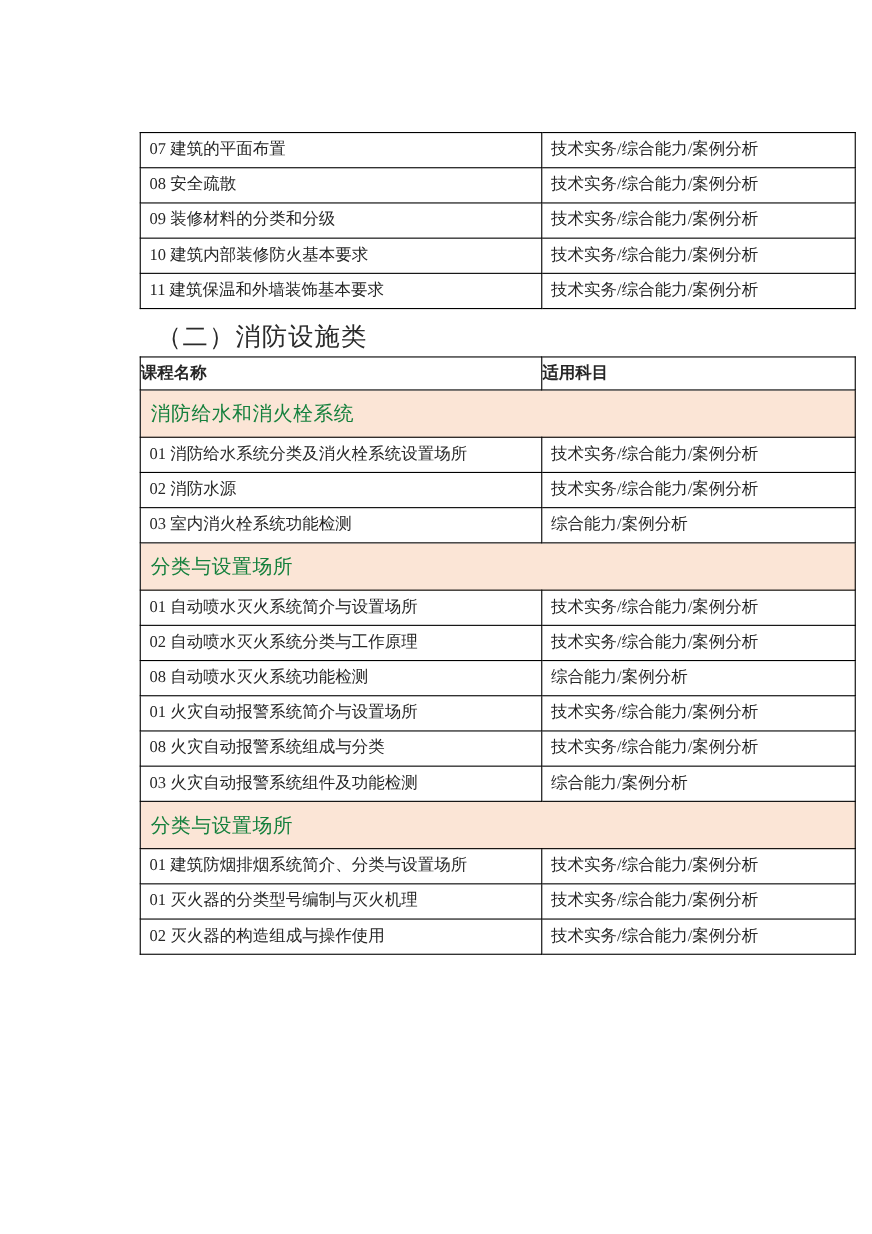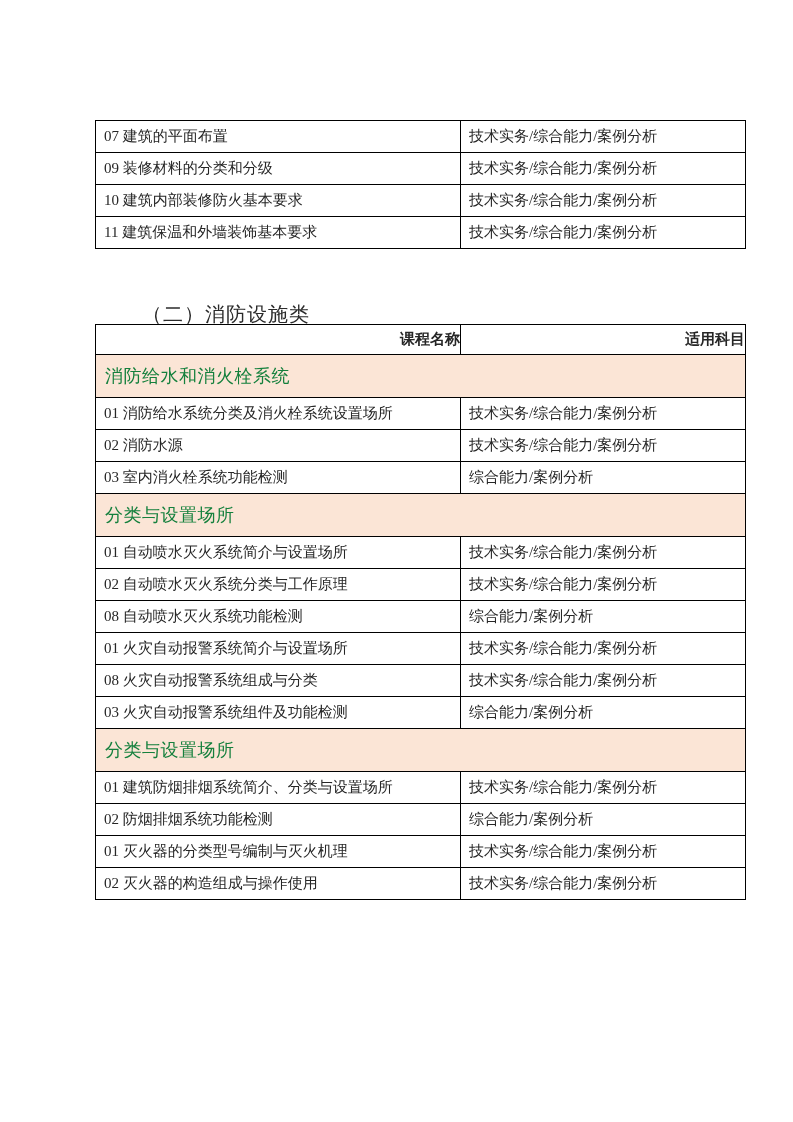--- a/index.html
+++ b/index.html
@@ -6,71 +6,75 @@
   html, body { background: #ffffff; }
   .page {
     position: relative;
     width: 793px;
     height: 1122px;
     background: #ffffff;
     font-family: "Liberation Serif", "DejaVu Serif", serif;
     color: #262626;
     overflow: hidden;
   }
-  table { border-collapse: collapse; table-layout: fixed; }
+  table { border-collapse: collapse; table-layout: fixed; margin-left: 32px; }
   .tbl { position: absolute; left: 95px; width: 606px; }
   .tbl-top { top: 120px; }
   .tbl-main { top: 324px; }
   td, th { border: 1px solid #000000; }
   .cell {
     font-size: 15px;
     padding: 0 8px;
     height: 32px;
     vertical-align: middle;
     line-height: 1.15;
     white-space: nowrap;
     overflow: hidden;
   }
   .course-cell { width: 365px; }
   .subject-cell { width: 285px; }
   .tbl-main thead th {
     height: 30px;
     font-size: 15px;
     font-weight: bold;
-    text-align: right;
+    text-align: left;
     vertical-align: middle;
     background: #ffffff;
   }
   .section-cell {
     background: var(--section-bg, #fbe5d6);
     height: 43px;
     font-size: 18px;
     padding: 0 9px;
     vertical-align: middle;
     color: #15803d;
     letter-spacing: 0.5px;
   }
   .doc-heading {
     position: absolute;
     left: 142px;
-    top: 301px;
-    font-size: 20px;
+    top: 291px;
+    font-size: 23px;
     color: #2b2b2b;
     letter-spacing: 1px;
   }
 </style>
 </head>
 <body>
 
 <div class="page">
 
   <table class="tbl tbl-top">
     <tbody id="table1-body">
         <tr>
           <td class="cell course-cell">07 建筑的平面布置</td>
+          <td class="cell subject-cell">技术实务/综合能力/案例分析</td>
+        </tr>
+        <tr>
+          <td class="cell course-cell">08 安全疏散</td>
           <td class="cell subject-cell">技术实务/综合能力/案例分析</td>
         </tr>
         <tr>
           <td class="cell course-cell">09 装修材料的分类和分级</td>
           <td class="cell subject-cell">技术实务/综合能力/案例分析</td>
         </tr>
         <tr>
           <td class="cell course-cell">10 建筑内部装修防火基本要求</td>
           <td class="cell subject-cell">技术实务/综合能力/案例分析</td>
         </tr>
@@ -134,24 +138,20 @@
           <td class="cell subject-cell">综合能力/案例分析</td>
         </tr>
         <tr>
           <td colspan="2" class="section-cell">分类与设置场所</td>
         </tr>
         <tr>
           <td class="cell course-cell">01 建筑防烟排烟系统简介、分类与设置场所</td>
           <td class="cell subject-cell">技术实务/综合能力/案例分析</td>
         </tr>
         <tr>
-          <td class="cell course-cell">02 防烟排烟系统功能检测</td>
-          <td class="cell subject-cell">综合能力/案例分析</td>
-        </tr>
-        <tr>
           <td class="cell course-cell">01 灭火器的分类型号编制与灭火机理</td>
           <td class="cell subject-cell">技术实务/综合能力/案例分析</td>
         </tr>
         <tr>
           <td class="cell course-cell">02 灭火器的构造组成与操作使用</td>
           <td class="cell subject-cell">技术实务/综合能力/案例分析</td>
         </tr>
       </tbody>
   </table>
 

